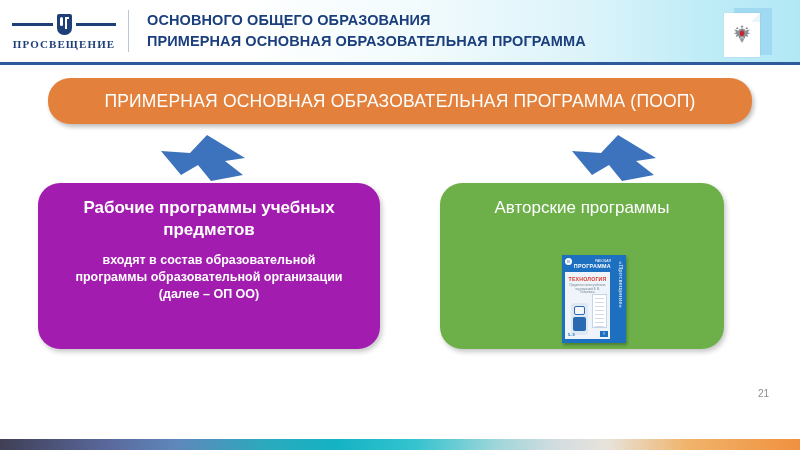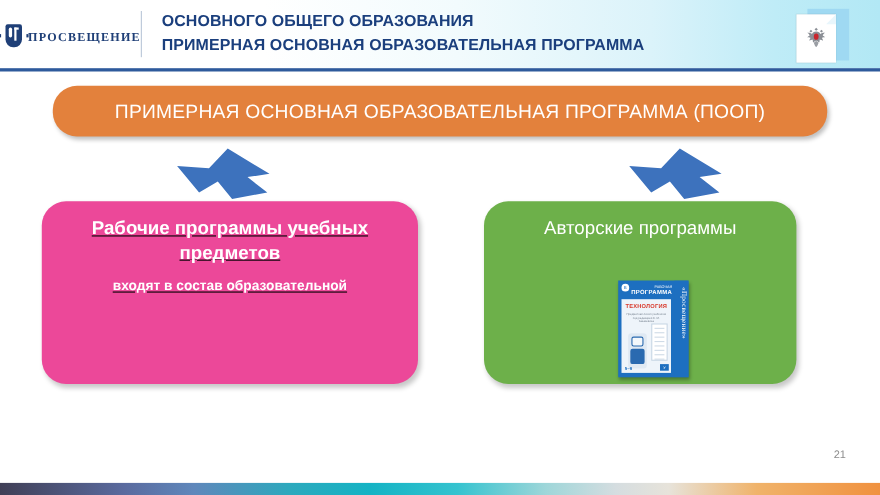--- a/index.html
+++ b/index.html
@@ -35,21 +35,21 @@
     width: 800px;
     height: 3px;
     background: #2e5a9c;
   }
 
   
   .logo-block {
     width: 128px;
     flex: 0 0 128px;
     display: flex;
-    flex-direction: row;
+    flex-direction: column;
     align-items: center;
     justify-content: center;
     padding-top: 2px;
   }
   .logo-emblem-row {
     display: flex;
     align-items: center;
     justify-content: center;
     width: 104px;
   }
@@ -178,24 +178,23 @@
     position: absolute;
     top: 183px;
     height: 166px;
     border-radius: 22px;
     box-shadow: 2px 3px 5px rgba(0,0,0,0.22);
     box-sizing: border-box;
   }
   .card-teal {
     left: 38px;
     width: 342px;
-    background: #ec4899;
+    background: #a21caf;
     padding: 14px 14px 0 14px;
     text-align: center;
-    text-decoration: underline;
   }
   .card-green {
     left: 440px;
     width: 328px;
     background: #6cb council;
     background: #6cb council;
   }
   .card-green {
     left: 440px;
     width: 284px;
@@ -351,21 +350,21 @@
     color:#fff;
     font-size:3.4px;
     line-height:6px;
     text-align:center;
   }
 
   
   .page-number {
     position: absolute;
     right: 31px;
-    top: 408px;
+    top: 388px;
     font-size: 10px;
     color: #8c8c8c;
   }
   .footer-bar {
     position: absolute;
     left: 0; bottom: 0;
     width: 800px;
     height: 11px;
     background: linear-gradient(to right,
       #403f56 0%,
@@ -435,20 +434,22 @@
 <div class="arrow arrow-right">
   <svg width="98" height="52" viewBox="0 0 98 52" aria-hidden="true">
     <path d="M52 4 L90 27 L70 30 L88 44 L56 50 L43 34 L26 44 L6 20 L35 22 Z" fill="#3d72bd"></path>
   </svg>
 </div>
 
 <div class="card card-teal">
   <div class="card-title">Рабочие программы учебных предметов</div>
   <div class="card-sub">
     <span class="line">входят в состав образовательной</span>
+    <span class="line">программы образовательной организации</span>
+    <span class="line">(далее – ОП ОО)</span>
   </div>
 </div>
 
 <div class="card card-green">
   <div class="card-title-light">
     <span class="line" style="display:block">Авторские программы</span>
   </div>
 </div>
 
 <div class="book">

